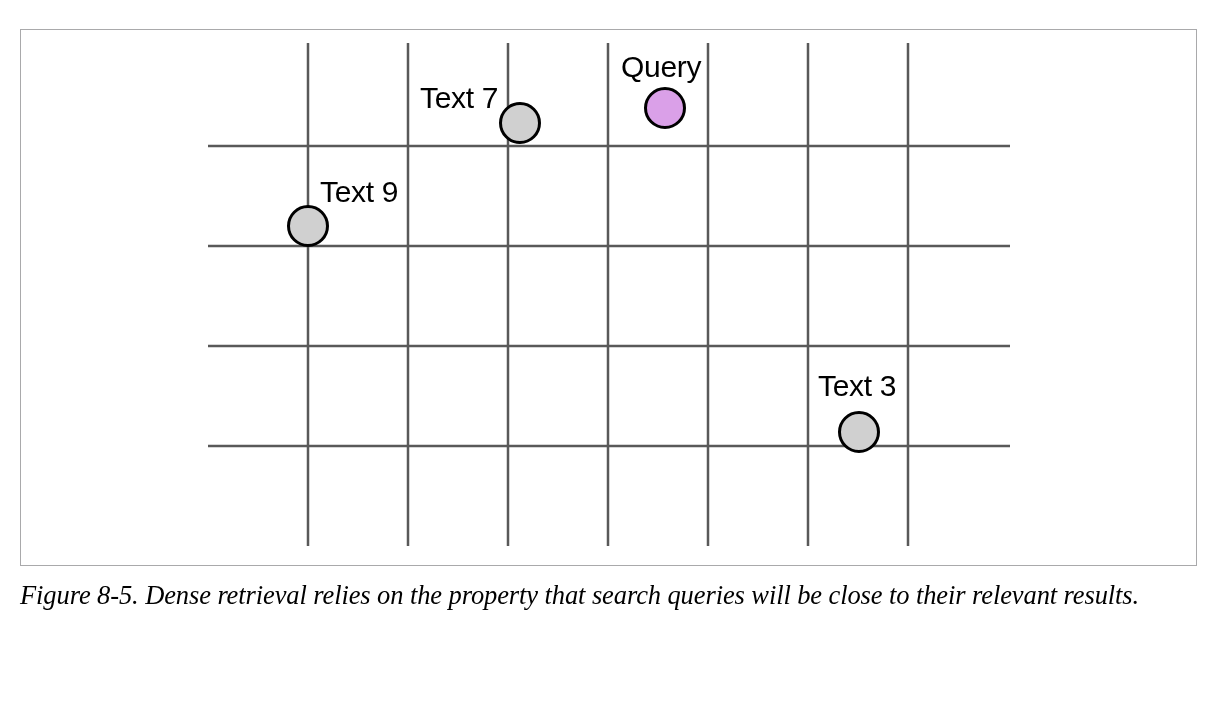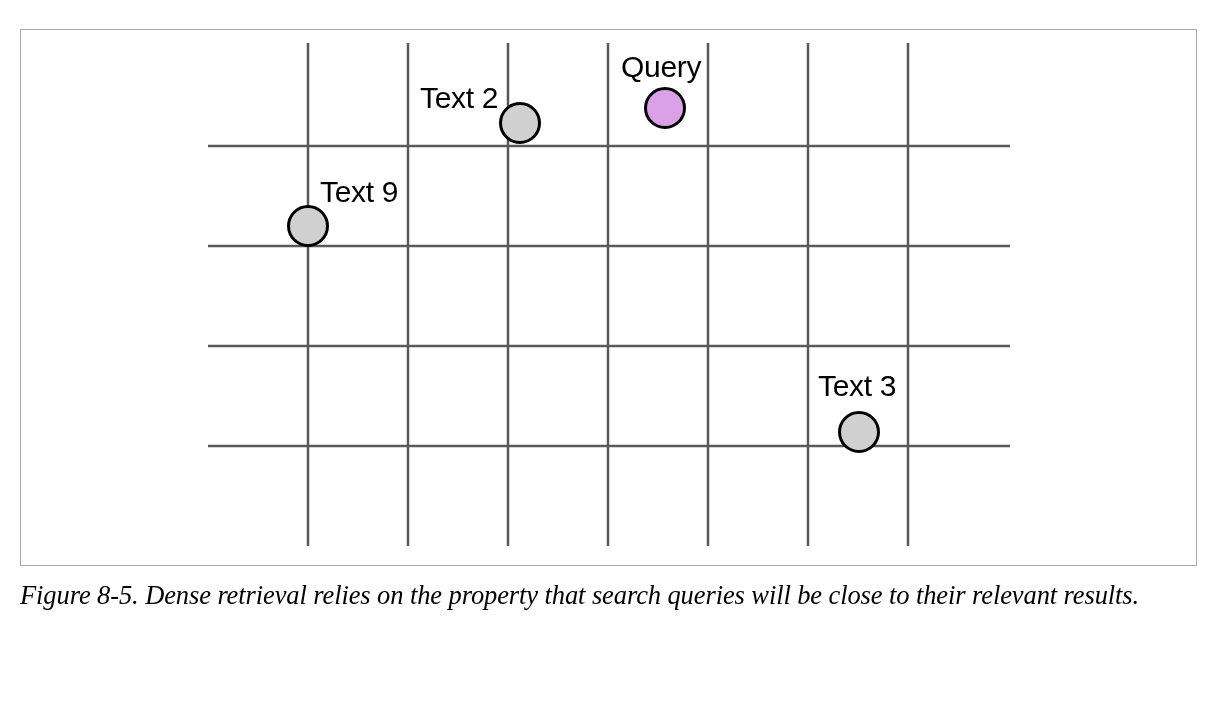--- a/index.html
+++ b/index.html
@@ -101,21 +101,21 @@
         <line y1="146" y2="146" x1="208" x2="1010" stroke="#595959" stroke-width="2.5"></line>
         <line y1="246" y2="246" x1="208" x2="1010" stroke="#595959" stroke-width="2.5"></line>
         <line y1="346" y2="346" x1="208" x2="1010" stroke="#595959" stroke-width="2.5"></line>
         <line y1="446" y2="446" x1="208" x2="1010" stroke="#595959" stroke-width="2.5"></line>
       </g>
   </svg>
 
   <div id="points-layer">
       <div class="point-label" style="left: 320px; top: 177px;">Text 9</div>
       <div class="point grey" style="left: 287px; top: 205px; width: 42px; height: 42px; background: rgb(208, 208, 208);"></div>
-      <div class="point-label" style="left: 420px; top: 83px;">Text 2</div>
+      <div class="point-label" style="left: 420px; top: 83px;">Text 7</div>
       <div class="point grey" style="left: 499px; top: 102px; width: 42px; height: 42px; background: rgb(208, 208, 208);"></div>
       <div class="point-label" style="left: 621px; top: 52px;">Query</div>
       <div class="point query" style="left: 644px; top: 87px; width: 42px; height: 42px; background: rgb(218, 160, 232);"></div>
       <div class="point-label" style="left: 818px; top: 371px;">Text 3</div>
       <div class="point grey" style="left: 838px; top: 411px; width: 42px; height: 42px; background: rgb(208, 208, 208);"></div>
     </div>
 
   <div id="caption">Figure 8-5. Dense retrieval relies on the property that search queries will be close to their relevant results.</div>
 
 </div>

